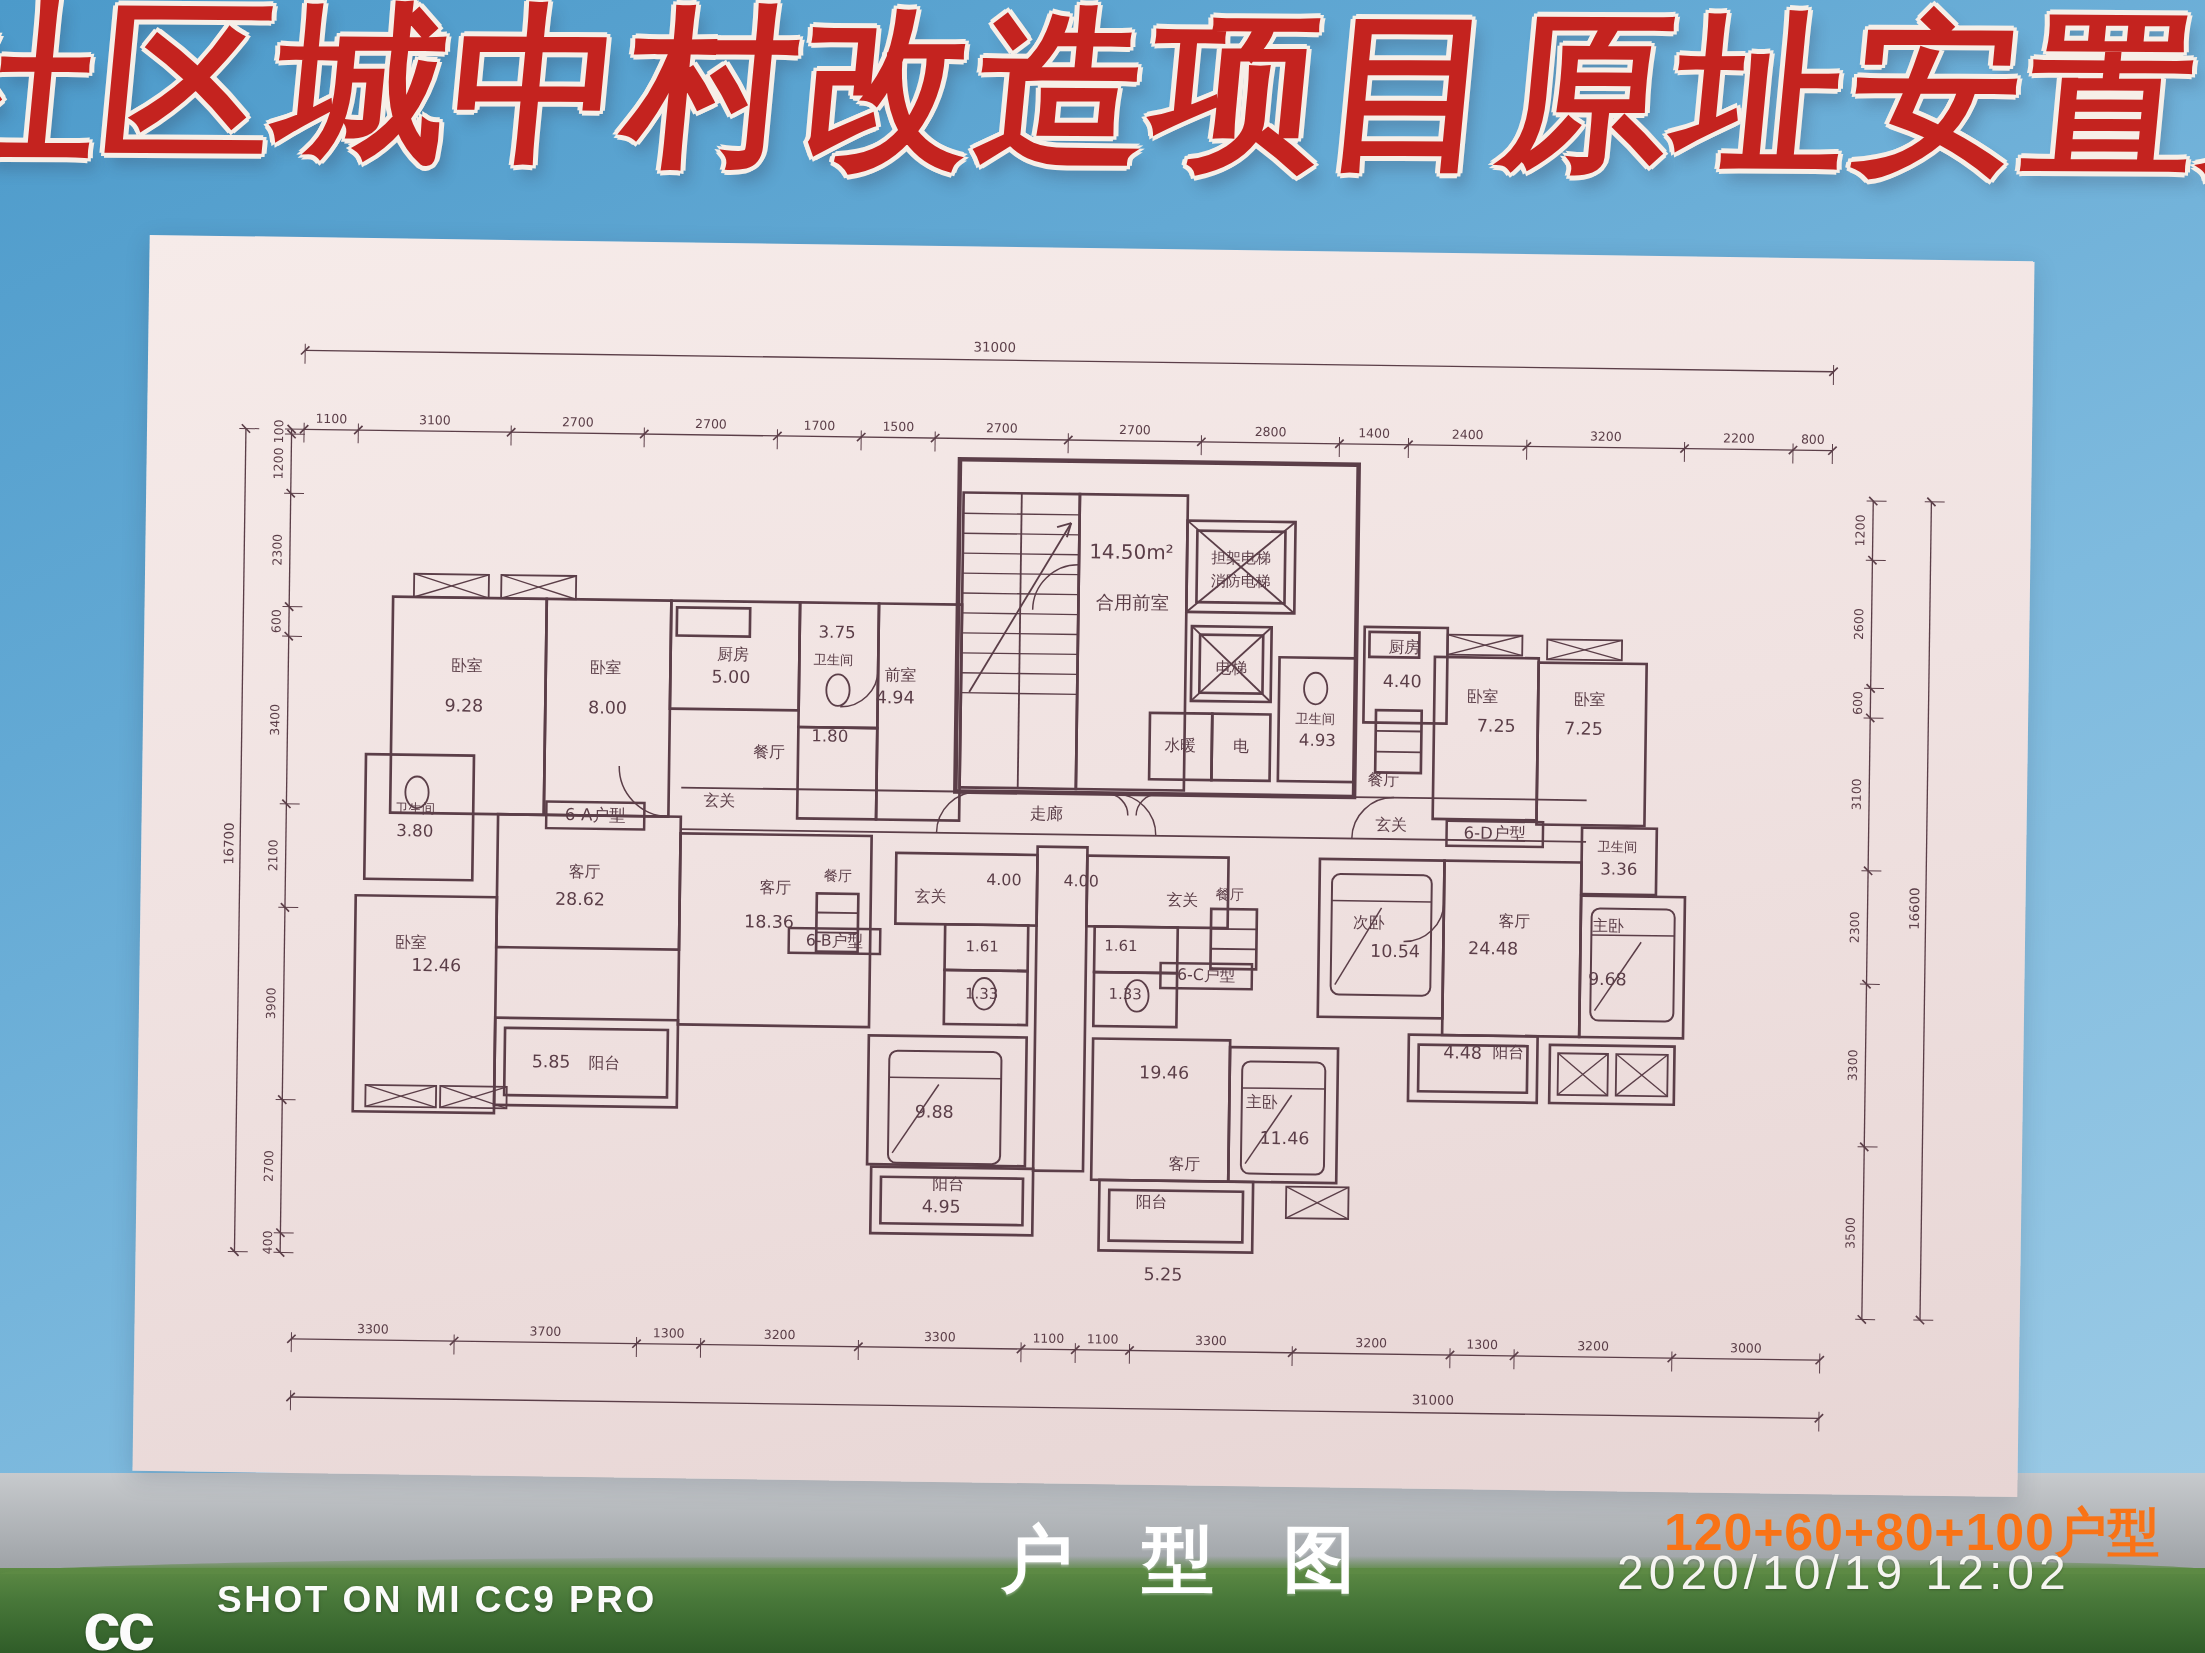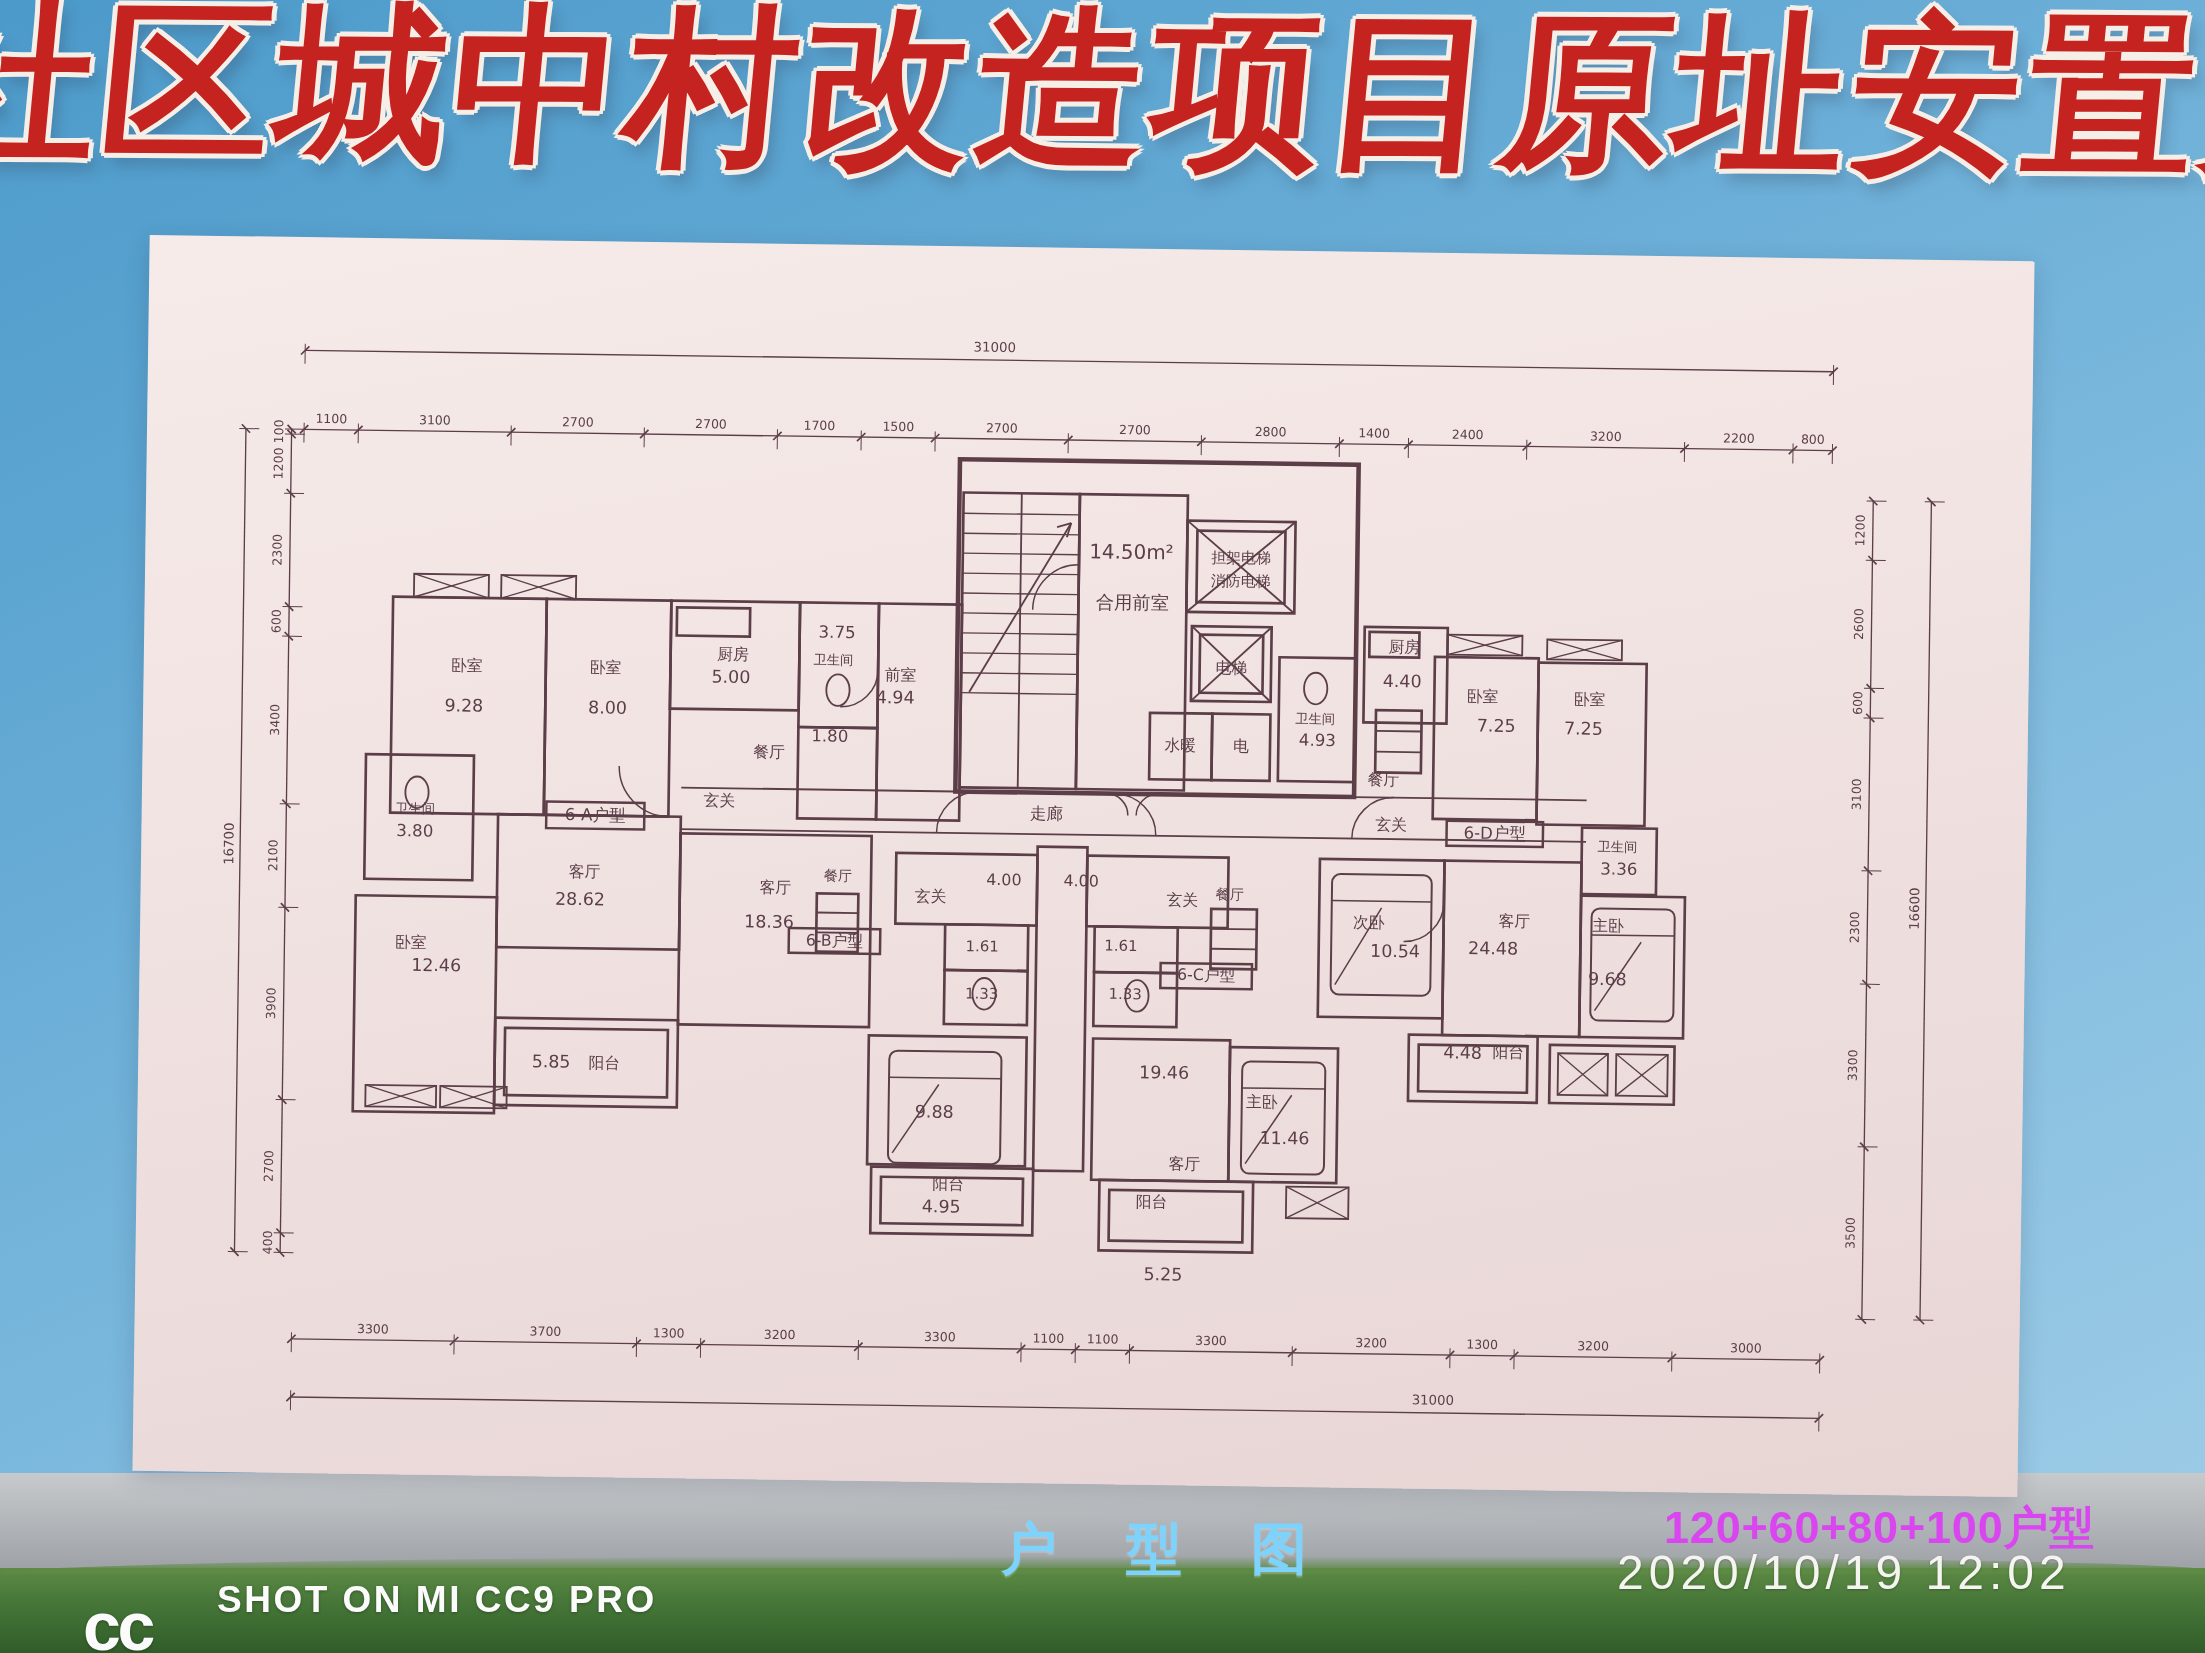--- a/index.html
+++ b/index.html
@@ -18,24 +18,24 @@
        font-size:170px;font-weight:900;color:#c4231f;letter-spacing:5px;
        transform:skewX(-5deg) rotate(.4deg);
        text-shadow:3.3px 3.3px 0 #f6efe8,-3.3px 3.3px 0 #f6efe8,3.3px -3.3px 0 #f6efe8,-3.3px -3.3px 0 #f6efe8,
                    0 5px 0 #f6efe8,0 -5px 0 #f6efe8,5px 0 0 #f6efe8,-5px 0 0 #f6efe8,
                    8.3px 11.6px 15px rgba(40,40,60,.25);}
   .board{position:absolute;left:141px;top:248px;width:1885px;height:1236px;
        background:linear-gradient(170deg,#f6ebe9 0%,#f0e2e1 45%,#e7d5d4 100%);
        transform:rotate(.8deg);box-shadow:0 6.6px 25px rgba(30,40,60,.18);}
   #plan{position:absolute;left:74px;top:66px;width:1786px;height:1133px;
        font-family:"DejaVu Sans","Liberation Sans",sans-serif;}
-  .caption{position:absolute;left:1001px;top:1512px;font-size:56px;font-weight:bold;
-       color:#7dd3fc;letter-spacing:69px;white-space:nowrap;text-shadow:0 1.7px 1.7px rgba(255,255,255,.25);}
-  .unitmix{position:absolute;left:1664px;top:1498px;font-size:45px;font-weight:bold;
-       color:#d946ef;letter-spacing:0.8px;}
+  .caption{position:absolute;left:1001px;top:1512px;font-size:72px;font-weight:bold;
+       color:#ffffff;letter-spacing:69px;white-space:nowrap;text-shadow:0 1.7px 1.7px rgba(255,255,255,.25);}
+  .unitmix{position:absolute;left:1664px;top:1498px;font-size:52px;font-weight:bold;
+       color:#f97316;letter-spacing:0.8px;}
   .timestamp{position:absolute;left:1617px;top:1531px;font-size:48px;color:#f5f4f1;
        letter-spacing:5px;text-shadow:0 0.8px 2.5px rgba(0,0,0,.25);margin-top:14px;}
   .wm{position:absolute;color:#fbfbfb;text-shadow:0 0.8px 3.3px rgba(0,0,0,.3);margin-top:28px;}
   .wm-logo{left:83px;top:1559px;font-size:68px;font-weight:900;letter-spacing:-3.3px;}
   .wm-l1{left:217px;top:1551px;font-size:37px;font-weight:600;letter-spacing:2.5px;}
   .wm-l2{left:217px;top:1606px;font-size:37px;font-weight:600;letter-spacing:2.5px;}
 </style>
 </head>
 <body>
 

